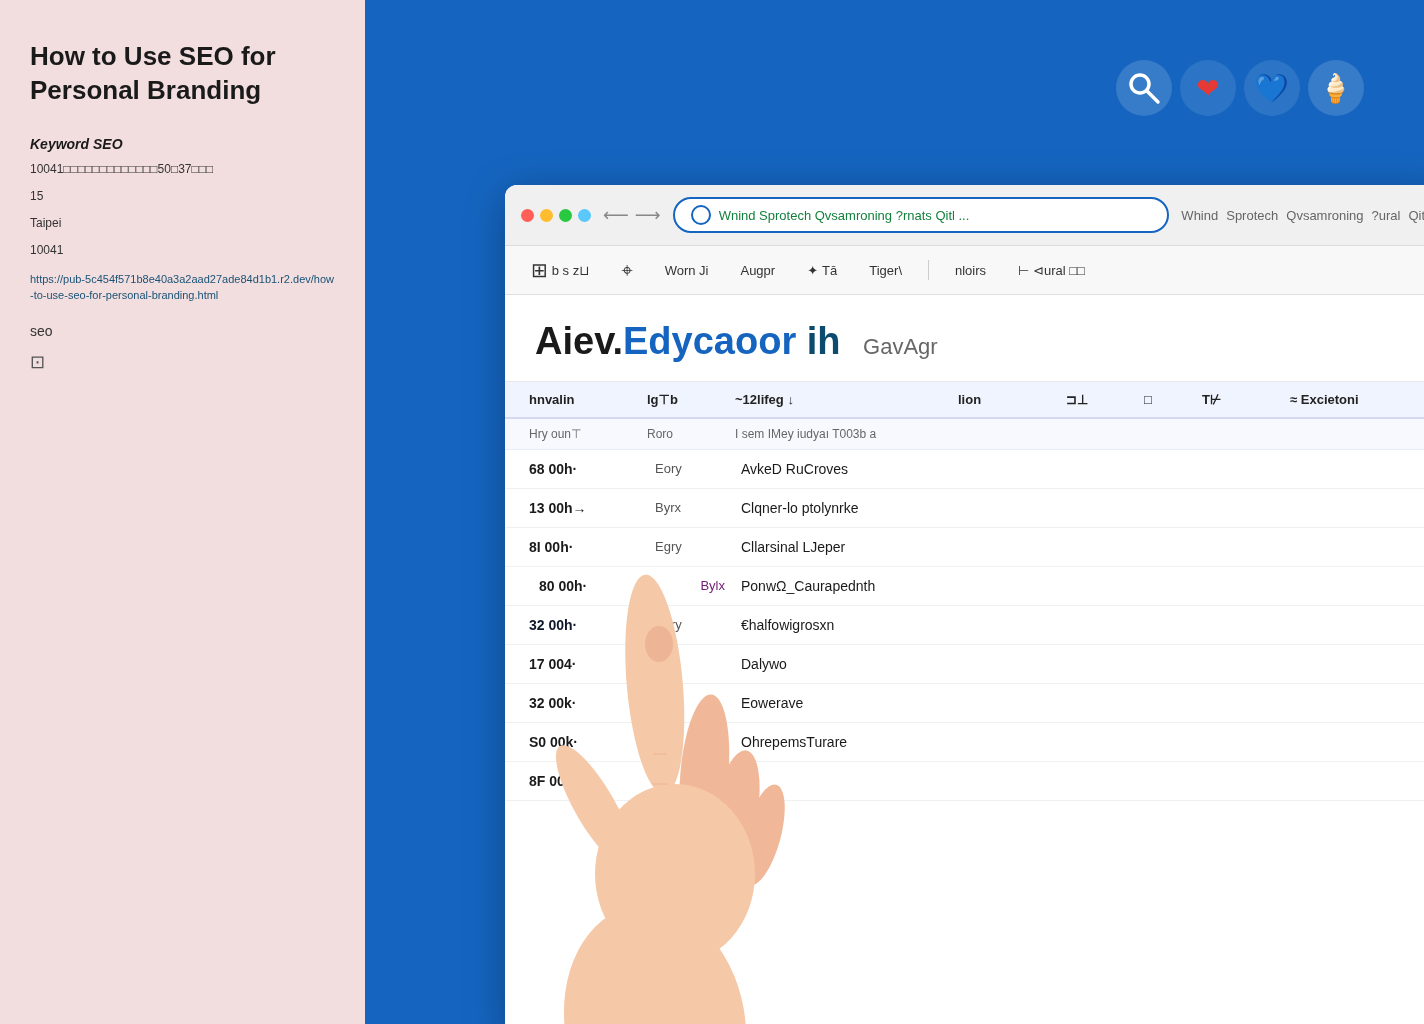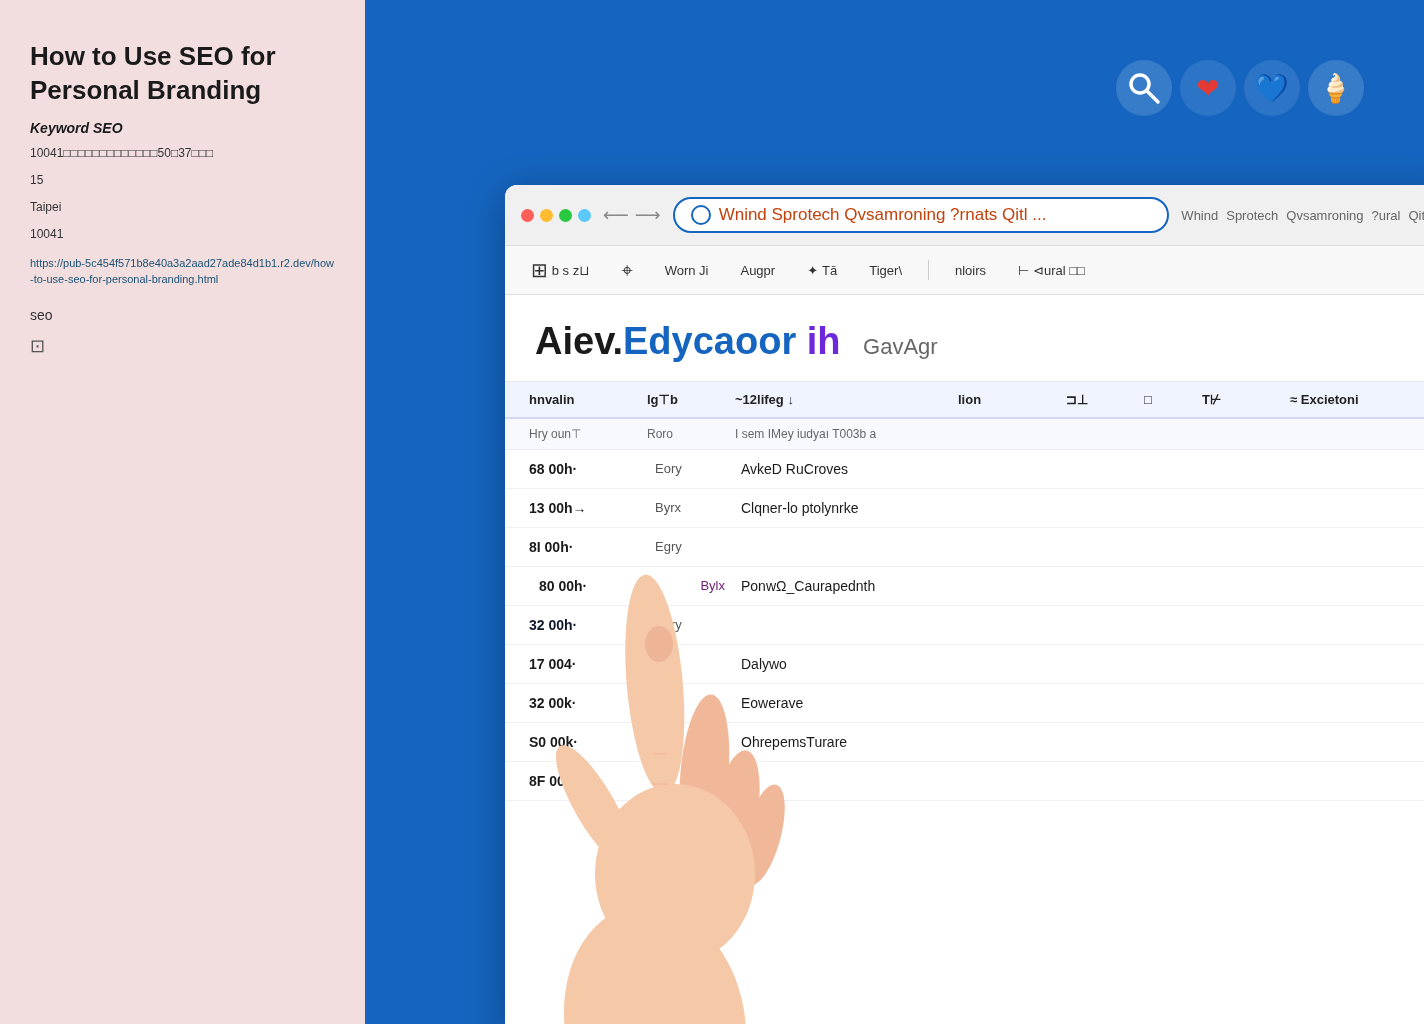--- a/index.html
+++ b/index.html
@@ -23,21 +23,21 @@
       flex-direction: column;
       gap: 8px;
       position: relative;
       z-index: 2;
     }
     .left-panel .page-title {
       font-size: 26px;
       font-weight: 700;
       color: #1a1a1a;
       line-height: 1.3;
-      margin-bottom: 4px;
+      margin-bottom: 20px;
     }
     .left-panel .keyword-label {
       font-size: 14px;
       font-weight: 600;
       color: #1a1a1a;
       font-style: italic;
     }
     .left-panel .meta-text {
       font-size: 12px;
       color: #333;
@@ -128,22 +128,22 @@
       min-height: 36px;
     }
     .address-bar-circle {
       width: 20px;
       height: 20px;
       border: 2.5px solid #1565c0;
       border-radius: 50%;
       flex-shrink: 0;
     }
     .address-bar-text {
-      font-size: 17px;
-      color: #c2410c;
+      font-size: 13px;
+      color: #15803d;
       white-space: nowrap;
       overflow: hidden;
       text-overflow: ellipsis;
     }
     .browser-actions {
       display: flex;
       gap: 8px;
       align-items: center;
       color: #666;
       font-size: 13px;
@@ -305,21 +305,21 @@
       <div class="toolbar-item">
         <span>⊢ ⊲ural □□</span>
       </div>
     </div>
 
     <div class="content-area">
 
       <div class="page-heading">
         <div style="font-size: 38px; font-weight: 700; line-height: 1.2;">
           <span style="color: #1a1a1a;">Aiev.</span><span style="color: #1565c0;">Edycaoor</span>
-          <span style="color: #6d28d9;"> ih</span>
+          <span style="color: #0c4a6e;"> ih</span>
           <span style="color: #666; font-size: 22px; font-weight: 400; margin-left: 12px;">GavAgr</span>
         </div>
       </div>
 
       <div style="display: grid; grid-template-columns: 110px 80px 1fr 100px 70px 50px 80px 130px; padding: 10px 24px; gap: 8px; background: #f0f4ff; border-bottom: 2px solid #d4d8f0; font-size: 13px; font-weight: 700; color: #222;">
         <div>hnvalin</div>
         <div>lg⊤b</div>
         <div>~12lifeg ↓</div>
         <div>lion</div>
         <div>⊐⊥</div>
@@ -341,29 +341,31 @@
       <span style="color: #1a1a1a;">AvkeD  RuCroves</span>
     </div>
           <div style="display: grid; grid-template-columns: 110px 70px 1fr; padding: 11px 24px; gap: 16px; border-bottom: 1px solid rgb(240, 240, 240); font-size: 14px; align-items: center; cursor: pointer;">
       <span style="font-weight: 700; color: #1a1a1a;">13 00h→</span>
       <span style="color: #555; font-size: 13px;">Byrx</span>
       <span style="color: #1a1a1a;">Clqner-lo ptolynrke</span>
     </div>
           <div style="display: grid; grid-template-columns: 110px 70px 1fr; padding: 11px 24px; gap: 16px; border-bottom: 1px solid rgb(240, 240, 240); font-size: 14px; align-items: center; cursor: pointer;">
       <span style="font-weight: 700; color: #1a1a1a;">8I  00h·</span>
       <span style="color: #555; font-size: 13px;">Egry</span>
+      <span style="color: #1a1a1a;">Cllarsinal LJeper</span>
     </div>
           <div style="display: grid; grid-template-columns: 110px 70px 1fr; padding: 11px 24px; gap: 16px; border-bottom: 1px solid rgb(240, 240, 240); font-size: 14px; align-items: center; cursor: pointer;">
       <span style="font-weight: 700; color: #1a1a1a; padding-left: 10px;">80 00h·</span>
       <span style="color: #701a75; font-size: 13px; text-align: right;">Bylx</span>
       <span style="color: #1a1a1a;">PonwΩ_Caurapednth</span>
     </div>
           <div style="display: grid; grid-template-columns: 110px 70px 1fr; padding: 11px 24px; gap: 16px; border-bottom: 1px solid rgb(240, 240, 240); font-size: 14px; align-items: center; cursor: pointer;">
       <span style="font-weight: 700; color: #0f172a;">32 00h·</span>
       <span style="color: #555; font-size: 13px;">Bury</span>
+      <span style="color: #1a1a1a;">€halfowigrosxn</span>
     </div>
           <div style="display: grid; grid-template-columns: 110px 70px 1fr; padding: 11px 24px; gap: 16px; border-bottom: 1px solid rgb(240, 240, 240); font-size: 14px; align-items: center; cursor: pointer;">
       <span style="font-weight: 700; color: #1a1a1a;">17 004·</span>
       <span style="color: #555; font-size: 13px;">Rylx</span>
       <span style="color: #1a1a1a;">Dalywo</span>
     </div>
           <div style="display: grid; grid-template-columns: 110px 70px 1fr; padding: 11px 24px; gap: 16px; border-bottom: 1px solid rgb(240, 240, 240); font-size: 14px; align-items: center; cursor: pointer;">
       <span style="font-weight: 700; color: #1a1a1a;">32 00k·</span>
       <span style="color: #555; font-size: 13px;">Bory</span>
       <span style="color: #1a1a1a;">Eowerave</span>

